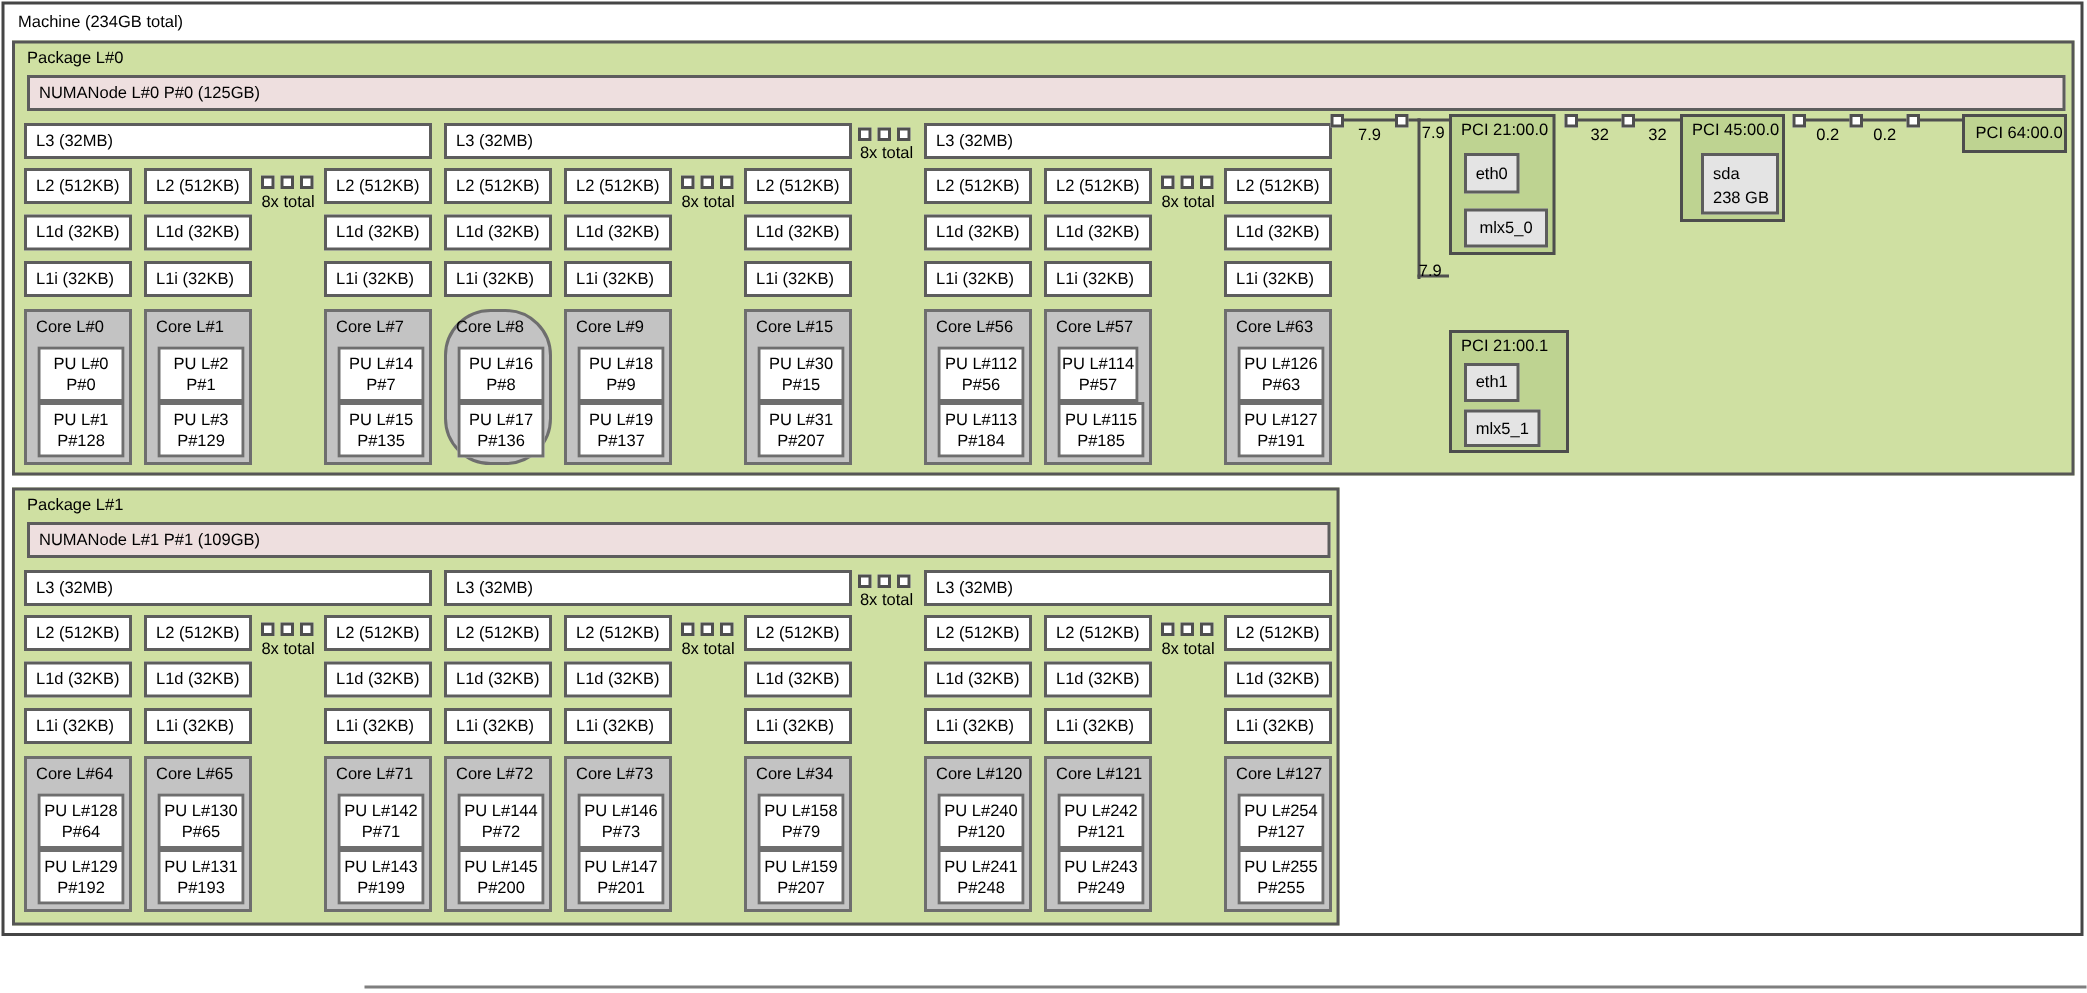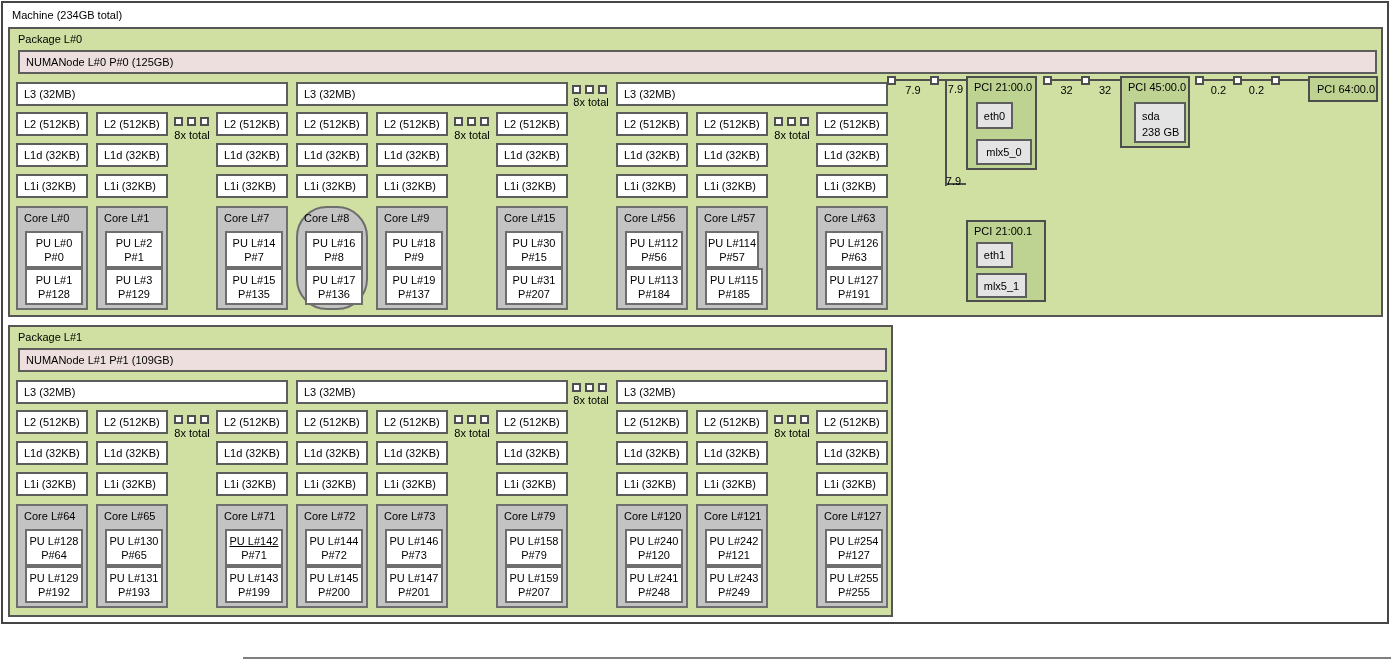--- a/index.html
+++ b/index.html
@@ -224,21 +224,21 @@
       <div class="abs sq" style="left: 164px; top: 88px; width: 9px; height: 9px;"></div>
       <div class="abs sq" style="left: 177px; top: 88px; width: 9px; height: 9px;"></div>
       <div class="abs sq" style="left: 190px; top: 88px; width: 9px; height: 9px;"></div>
       <div class="abs ell-label" style="left: 158px; top: 100px; width: 48px; height: 13px;">8x total</div>
       <div class="abs cache" style="left: 206px; top: 83px; width: 72px; height: 24px;">L2 (512KB)</div>
       <div class="abs cache" style="left: 206px; top: 114px; width: 72px; height: 24px;">L1d (32KB)</div>
       <div class="abs cache" style="left: 206px; top: 145px; width: 72px; height: 24px;">L1i (32KB)</div>
       <div class="abs core" style="left: 206px; top: 177px; width: 72px; height: 104px;">
         <span class="abs core-label">Core L#71</span>
         <div class="abs pu" style="left: 7px; top: 23px; width: 58px; height: 37px;">
-          <div class="abs " style="left: 0px; top: 0px; position: static; text-decoration: underline;">PU L#142</div>
+          <div class="abs " style="left: 0px; top: 0px; position: static;">PU L#142</div>
           <div class="abs " style="left: 0px; top: 0px; position: static;">P#71</div>
         </div>
         <div class="abs pu" style="left: 7px; top: 60px; width: 58px; height: 37px;">
           <div class="abs " style="left: 0px; top: 0px; position: static;">PU L#143</div>
           <div class="abs " style="left: 0px; top: 0px; position: static;">P#199</div>
         </div>
       </div>
       <div class="abs cache" style="left: 286px; top: 53px; width: 272px; height: 24px;">L3 (32MB)</div>
       <div class="abs cache" style="left: 286px; top: 83px; width: 72px; height: 24px;">L2 (512KB)</div>
       <div class="abs cache" style="left: 286px; top: 114px; width: 72px; height: 24px;">L1d (32KB)</div>
@@ -269,21 +269,21 @@
         </div>
       </div>
       <div class="abs sq" style="left: 444px; top: 88px; width: 9px; height: 9px;"></div>
       <div class="abs sq" style="left: 457px; top: 88px; width: 9px; height: 9px;"></div>
       <div class="abs sq" style="left: 470px; top: 88px; width: 9px; height: 9px;"></div>
       <div class="abs ell-label" style="left: 438px; top: 100px; width: 48px; height: 13px;">8x total</div>
       <div class="abs cache" style="left: 486px; top: 83px; width: 72px; height: 24px;">L2 (512KB)</div>
       <div class="abs cache" style="left: 486px; top: 114px; width: 72px; height: 24px;">L1d (32KB)</div>
       <div class="abs cache" style="left: 486px; top: 145px; width: 72px; height: 24px;">L1i (32KB)</div>
       <div class="abs core" style="left: 486px; top: 177px; width: 72px; height: 104px;">
-        <span class="abs core-label">Core L#79</span>
+        <span class="abs core-label">Core L#34</span>
         <div class="abs pu" style="left: 7px; top: 23px; width: 58px; height: 37px;">
           <div class="abs " style="left: 0px; top: 0px; position: static;">PU L#158</div>
           <div class="abs " style="left: 0px; top: 0px; position: static;">P#79</div>
         </div>
         <div class="abs pu" style="left: 7px; top: 60px; width: 58px; height: 37px;">
           <div class="abs " style="left: 0px; top: 0px; position: static;">PU L#159</div>
           <div class="abs " style="left: 0px; top: 0px; position: static;">P#207</div>
         </div>
       </div>
       <div class="abs cache" style="left: 606px; top: 53px; width: 272px; height: 24px;">L3 (32MB)</div>

